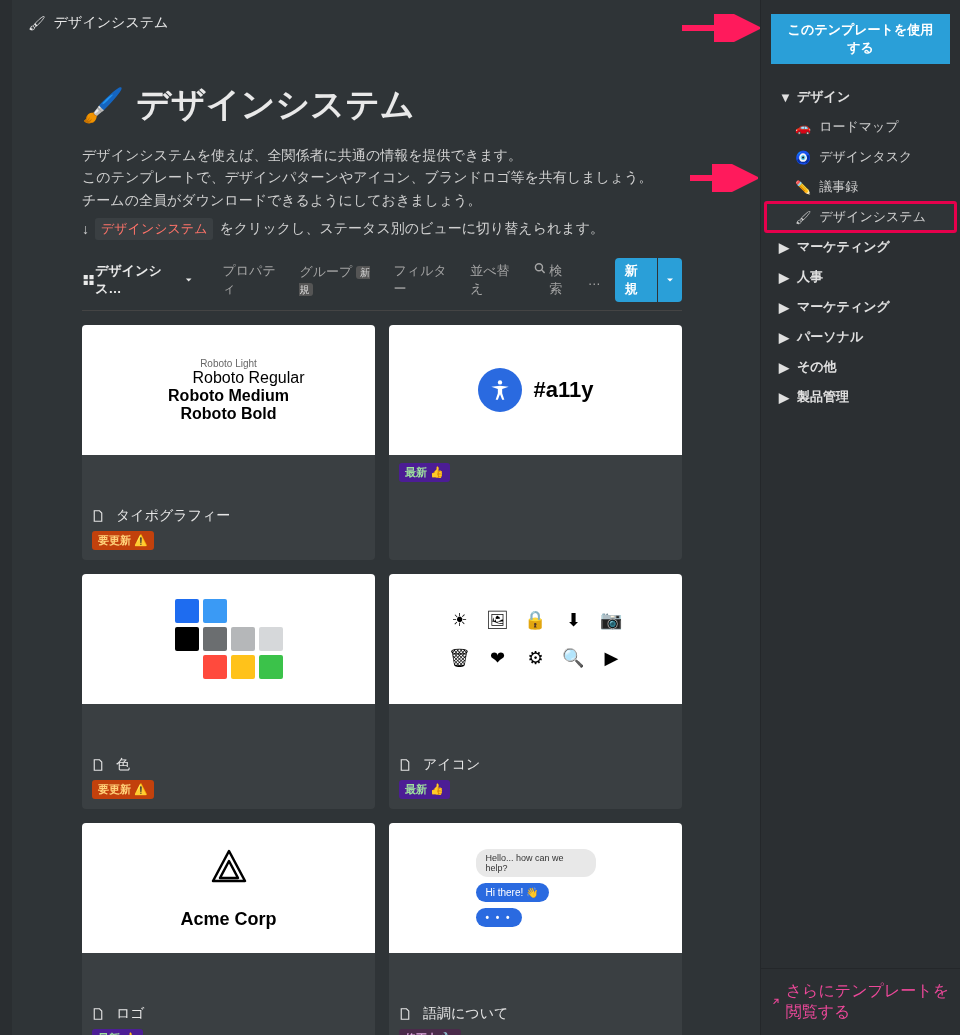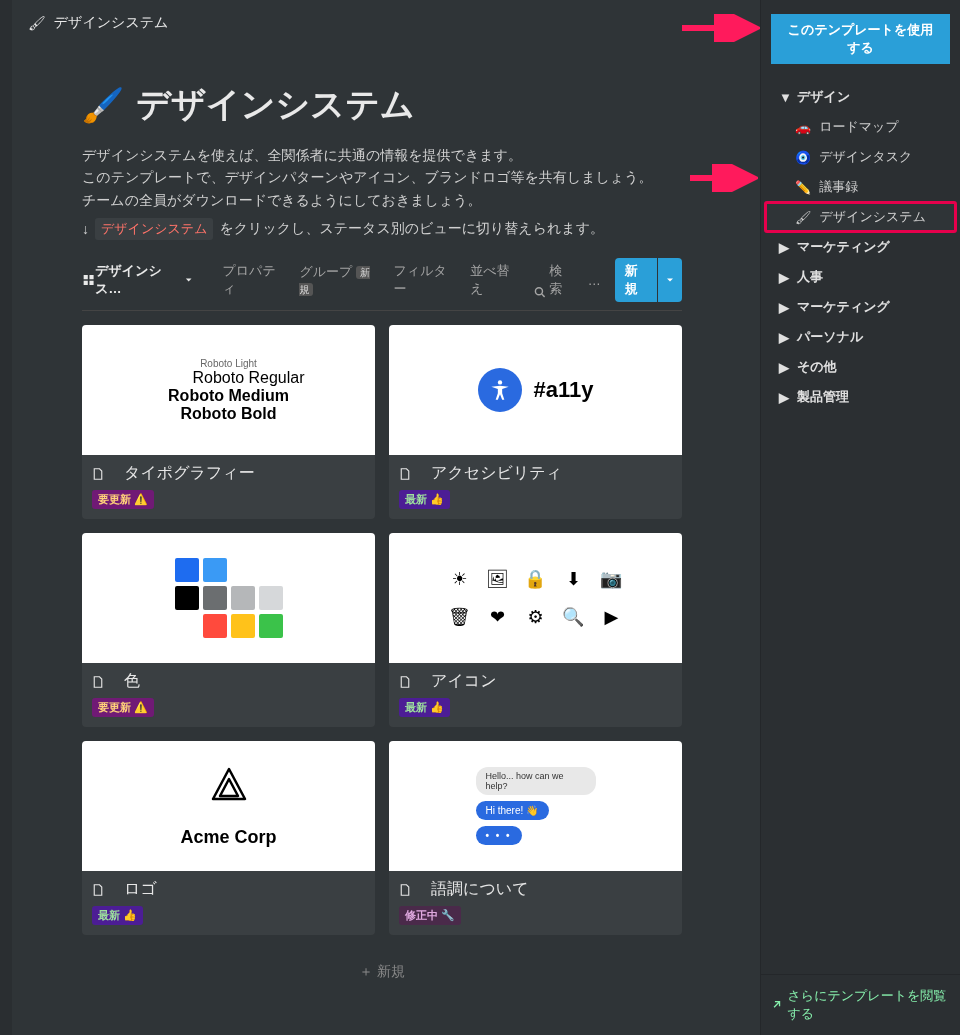--- a/index.html
+++ b/index.html
@@ -33,45 +33,45 @@
   .page-desc { color: #d0d0d0; font-size: 14px; line-height: 1.6; margin-bottom: 7px; }
   .hint-line { color: #d0d0d0; font-size: 14px; display: flex; align-items: center; gap: 6px; margin-bottom: 18px; }
   .hint-link { background: #3a3f42; color: #ff7369; padding: 2px 6px; border-radius: 3px; font-size: 13px; }
   .toolbar {
     display: flex; align-items: center; gap: 14px; font-size: 13px; color: #a5a5a5;
     border-bottom: 1px solid #444; padding-bottom: 8px; margin-bottom: 14px;
   }
   .toolbar .view { display: flex; align-items: center; color: #e9e9e9; font-weight: 600; }
   .toolbar .badge-small { background: #555; color: #ddd; font-size: 10px; padding: 1px 4px; border-radius: 3px; }
   .toolbar .spacer { flex: 1; }
-  .toolbar .search { display: flex; align-items: flex-end; gap: 4px; }
+  .toolbar .search { display: flex; align-items: flex-start; gap: 4px; }
   .btn-new {
     background: #2a9fd8; color: #fff; font-weight: 600; font-size: 13px;
     padding: 4px 10px; border-radius: 4px 0 0 4px; display: inline-flex; align-items: center;
   }
   .btn-new-dd {
     background: #2a9fd8; color: #fff; padding: 4px 6px; border-radius: 0 4px 4px 0;
     margin-left: 1px; display: inline-flex; align-items: center;
   }
   .gallery { display: grid; grid-template-columns: 1fr 1fr; gap: 14px; }
   .card {
     background: #3a3f42; border-radius: 4px; overflow: hidden;
     display: flex; flex-direction: column;
   }
   .card-img {
     background: #fff; height: 130px; display: flex; align-items: center; justify-content: center;
     position: relative;
   }
   .card-body { padding: 8px 10px 10px 10px; }
-  .card-title { display: flex; align-items: center; gap: 20px; color: #e6e6e6; font-size: 16px; font-weight: 500; margin-bottom: 6px; }
+  .card-title { display: flex; align-items: center; gap: 12px; color: #e6e6e6; font-size: 14px; font-weight: 500; margin-bottom: 6px; margin-top: 44px; }
   .tag {
     display: inline-flex; align-items: center; gap: 4px;
     font-size: 11px; padding: 2px 6px; border-radius: 3px; font-weight: 600;
   }
-  .tag.update { background: #701a75; color: #ffd27a; }
+  .tag.update { background: #c2410c; color: #ffd27a; }
   .tag.latest { background: #4c1d95; color: #9de09d; }
   .tag.fixing { background: #4a2a4a; color: #e0a9e0; }
   .new-row {
     grid-column: 1 / span 2; color: #8a8a8a; font-size: 14px;
     padding: 14px; text-align: center; border: none;
   }
   .right {
     position: absolute; right: 0; top: 0; width: 200px; height: 100%;
     background: #2b2f32; border-left: 1px solid #24272a;
     display: flex; flex-direction: column;
@@ -87,21 +87,21 @@
     color: #cfcfcf; font-size: 13px; border-radius: 3px; cursor: pointer;
   }
   .tree-row.lvl1 { padding-left: 14px; font-weight: 600; color: #e0e0e0; }
   .tree-row.lvl2 { padding-left: 30px; }
   .tree-row.highlight {
     outline: 3px solid #e6004c; outline-offset: -2px; border-radius: 2px;
     background: #2f3437;
   }
   .tree-caret { display: inline-flex; width: 10px; }
   .footer-link {
-    padding: 12px 10px; color: #86efac; font-size: 13px;
+    padding: 12px 10px; color: #ec4899; font-size: 16px;
     display: flex; align-items: center; gap: 6px; justify-content: flex-end;
     border-top: 1px solid #24272a;
   }
   .arrow {
     position: absolute; z-index: 50; pointer-events: none;
   }
   .arrow.a1 { left: 680px; top: 14px; }
   .arrow.a2 { left: 688px; top: 164px; }
   .arrow svg { display: block; }
   svg.icon { width: 14px; height: 14px; fill: currentColor; }
@@ -209,26 +209,21 @@
             <div class="a11y-sample">
               <div class="circ">
                 <svg width="26" height="26" viewBox="0 0 24 24" fill="#fff">
                   <circle cx="12" cy="5" r="2"></circle>
                   <path d="M4 9l8-1 8 1-6 2v4l2 6h-2l-2-5-2 5H8l2-6v-4z"></path>
                 </svg>
               </div>
               <span>#a11y</span>
             </div>
           </div>
-          <div class="card-body"><div class="card-title">
-              <svg class="icon-sm" viewBox="0 0 16 16">
-                <path d="M3 1h7l3 3v11H3z" fill="none" stroke="currentColor" stroke-width="1.5"></path>
-              </svg>
-              <span>アクセシビリティ</span>
-            </div><span class="tag latest">最新 👍</span></div>
+          <div class="card-body"><span class="tag latest">最新 👍</span></div>
         </div>
         <div class="card">
           <div class="card-img">
             <div class="swatches">
               <div class="sw" style="background:#1e6cf0"></div>
               <div class="sw" style="background:#3a9af5"></div>
               <div class="sw" style="background:transparent"></div>
               <div class="sw" style="background:transparent"></div>
               <div class="sw" style="background:#000000"></div>
               <div class="sw" style="background:#6b6e70"></div>

